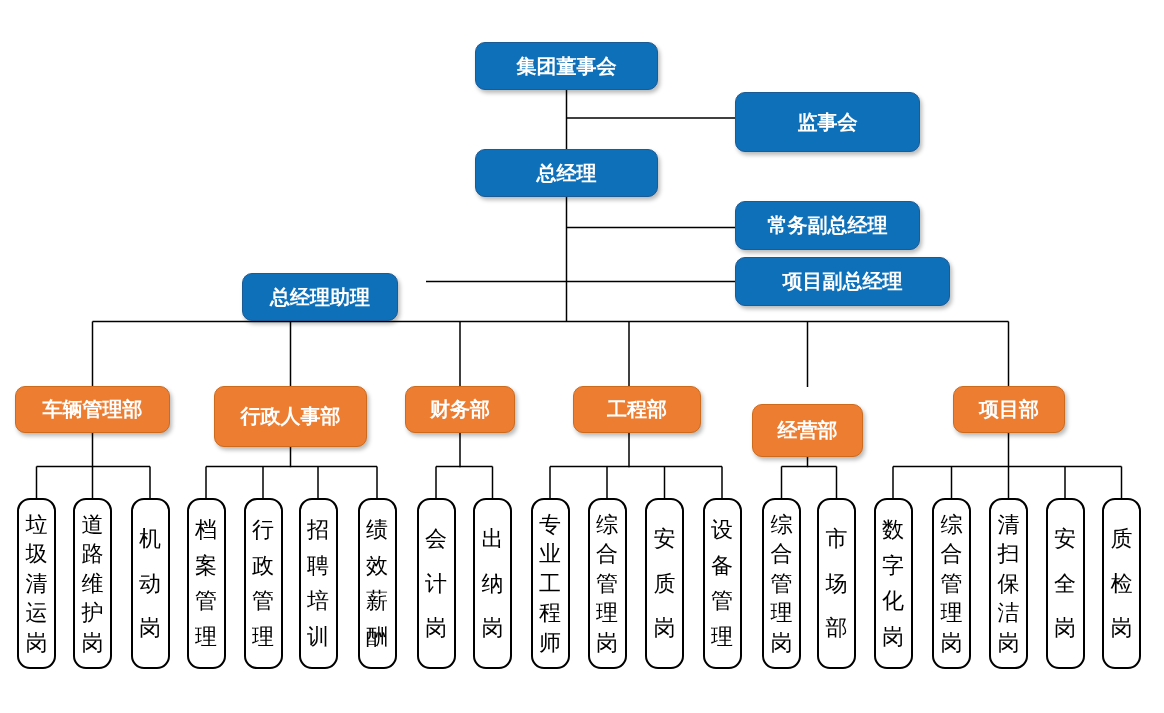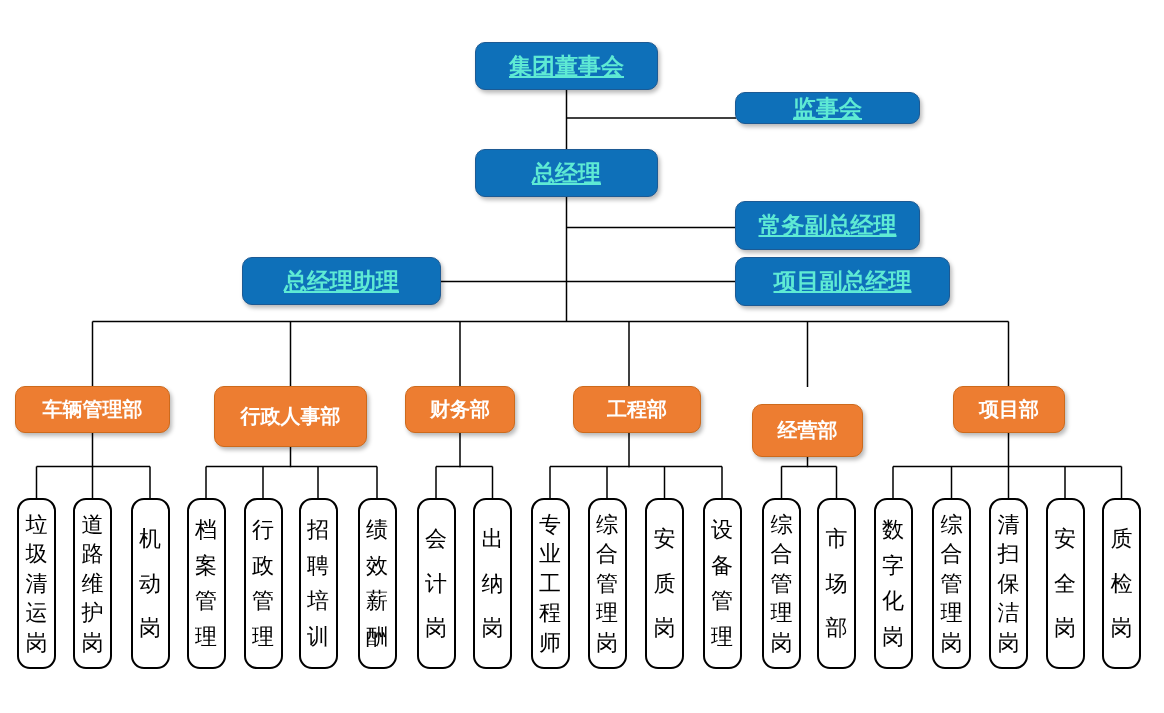--- a/index.html
+++ b/index.html
@@ -2,22 +2,22 @@
 <html><head>
 <meta charset="utf-8">
 <style>
   html,body{margin:0;padding:0;background:#ffffff;}
   body{font-family:"Liberation Sans",sans-serif;}
   .canvas{position:relative;width:1164px;height:713px;background:#ffffff;overflow:hidden;}
   .canvas svg{position:absolute;left:0;top:0;}
   .node{position:absolute;display:flex;align-items:center;justify-content:center;
         box-sizing:border-box;text-align:center;}
   .blue{background:#0e70b9;border:1.5px solid #1c5a94;border-radius:10px;
-        color:#5eead4;font-weight:bold;font-size:23px;
-        box-shadow:2px 3px 4px rgba(0,0,0,0.28);text-decoration:underline;}
+        color:#ffffff;font-weight:bold;font-size:20px;
+        box-shadow:2px 3px 4px rgba(0,0,0,0.28);}
   .orange{background:#ed7d31;border:1.5px solid #cd6a1c;border-radius:10px;
         color:#ffffff;font-weight:bold;font-size:20px;
         box-shadow:2px 3px 4px rgba(0,0,0,0.28);}
   .post{background:#ffffff;border:2px solid #000000;border-radius:13px;
         color:#000000;font-size:22px;}
   .vtext{display:flex;flex-direction:column;justify-content:space-evenly;
         align-items:center;width:100%;height:100%;line-height:1;padding:6px 0;
         box-sizing:border-box;}
   .vtext span{display:block;}
   line{stroke:#000000;stroke-width:1.5;}
@@ -78,30 +78,30 @@
     <line x1="893" y1="466.5" x2="893" y2="499"></line>
     <line x1="951.5" y1="466.5" x2="951.5" y2="499"></line>
     <line x1="1008.5" y1="466.5" x2="1008.5" y2="499"></line>
     <line x1="1065" y1="466.5" x2="1065" y2="499"></line>
     <line x1="1121.5" y1="466.5" x2="1121.5" y2="499"></line>
   </svg>
 
   <div class="node blue" style="left:475px;top:42px;width:183px;height:48px">
     <span>集团董事会</span>
   </div>
-  <div class="node blue" style="left:735px;top:92px;width:185px;height:32px">
+  <div class="node blue" style="left:735px;top:92px;width:185px;height:60px">
     <span>监事会</span>
   </div>
   <div class="node blue" style="left:475px;top:149px;width:183px;height:48px">
     <span>总经理</span>
   </div>
   <div class="node blue" style="left:735px;top:201px;width:185px;height:49px">
     <span>常务副总经理</span>
   </div>
-  <div class="node blue" style="left:242px;top:257px;width:199px;height:48px">
+  <div class="node blue" style="left:242px;top:273px;width:156px;height:48px">
     <span>总经理助理</span>
   </div>
   <div class="node blue" style="left:735px;top:257px;width:215px;height:49px">
     <span>项目副总经理</span>
   </div>
 
   <div class="node orange" style="left:15px;top:386px;width:155px;height:47px">
     <span>车辆管理部</span>
   </div>
   <div class="node orange" style="left:214px;top:386px;width:153px;height:61px">

